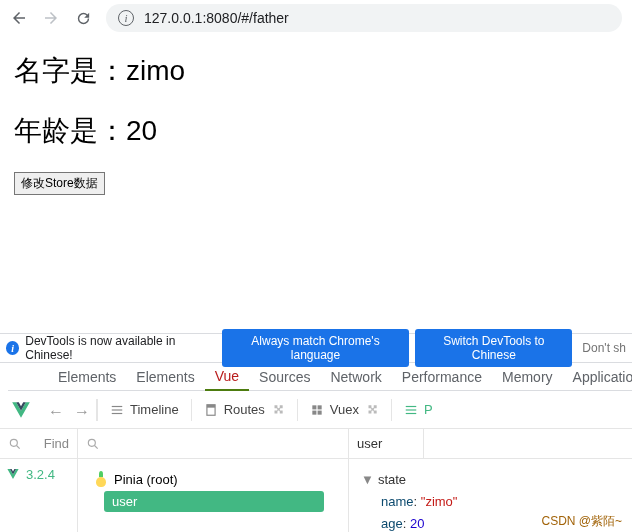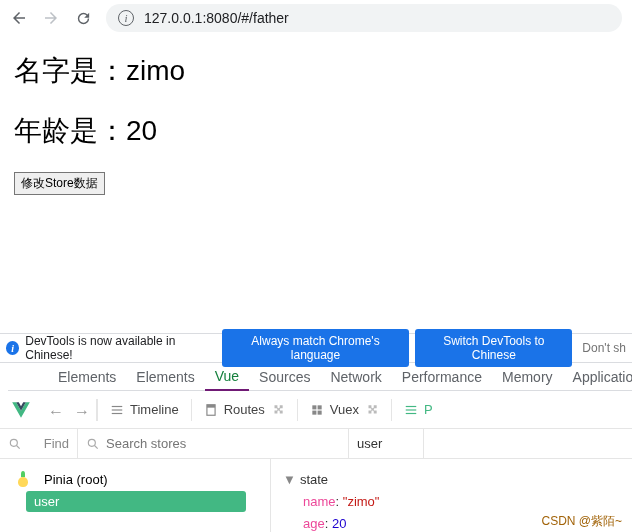--- a/index.html
+++ b/index.html
@@ -20,21 +20,21 @@
     
     .dt-notice { position: absolute; top: 333px; left: 0; right: 0; height: 30px; border-top: 1px solid #dadce0; border-bottom: 1px solid #dadce0; display: flex; align-items: center; gap: 6px; padding: 0 6px; font-size: 12px; color: #202124; background: #fff; }
     .dt-notice .info-blue { width: 14px; height: 14px; background: #1a73e8; border-radius: 50%; display: flex; align-items: center; justify-content: center; color: #fff; font-size: 10px; font-family: Georgia, serif; font-style: italic; font-weight: bold; }
     .dt-notice .blue-btn { background: #1a73e8; color: #fff; border: none; border-radius: 3px; padding: 5px 8px; font-size: 12px; font-weight: normal; cursor: pointer; }
     .dt-notice .gray-text { color: #737373; padding-left: 4px; white-space: nowrap; }
 
     
     .dt-tabs { position: absolute; top: 363px; left: 0; right: 0; height: 28px; border-bottom: 1px solid #dadce0; display: flex; align-items: center; font-size: 14px; color: #5f6368; margin-left: 8px; }
     .dt-tabs .sq-icon { width: 14px; height: 14px; margin: 0 8px; }
     .dt-tabs .tab { padding: 0 10px; height: 28px; display: flex; align-items: center; cursor: pointer; }
-    .dt-tabs .tab.active { color: #15803d; border-bottom: 2px solid #701a75; font-weight: 500; }
+    .dt-tabs .tab.active { color: #b91c1c; border-bottom: 2px solid #4d7c0f; font-weight: 500; }
 
     
     .vue-bar { position: absolute; top: 391px; left: 0; right: 0; height: 38px; border-bottom: 1px solid #e5e5e5; display: flex; align-items: center; font-size: 13px; color: #444; background: #fff; }
     .vue-logo { width: 22px; height: 22px; margin: 0 10px; }
     .vue-nav { display: flex; align-items: center; gap: 10px; padding: 0 6px; }
     .vue-nav .arr { color: #999; font-size: 16px; cursor: pointer; }
     .vue-tab { display: flex; align-items: center; gap: 6px; padding: 0 12px; height: 38px; cursor: pointer; }
     .vue-tab.active { color: #42b883; }
     .vue-sep { width: 1px; height: 22px; background: #e5e5e5; }
     .puzzle { width: 14px; height: 14px; color: #bbb; }
@@ -47,28 +47,28 @@
     .sc3 { width: 75px; color: #333; }
     .sc4 { flex: 1; }
     .search-input { border: none; outline: none; font-size: 13px; width: 100%; background: transparent; }
     .mag { width: 14px; height: 14px; color: #aaa; flex-shrink: 0; }
 
     
     .panels { position: absolute; top: 459px; left: 0; right: 0; bottom: 0; display: flex; font-size: 13px; }
     .p1 { width: 78px; border-right: 1px solid #e5e5e5; padding: 8px 6px; display: flex; align-items: flex-start; gap: 6px; color: #42b883; }
     .p1 .ver-logo { width: 14px; height: 14px; flex-shrink: 0; }
     .p2 { width: 271px; border-right: 1px solid #e5e5e5; padding: 10px 12px; font-family: Menlo, Consolas, monospace; }
-    .p2 .pinia-row { display: flex; align-items: center; gap: 14px; padding: 2px 4px; }
+    .p2 .pinia-row { display: flex; align-items: center; gap: 6px; padding: 2px 4px; }
     .pinia-icon { width: 14px; height: 16px; position: relative; }
     .pinia-icon::before { content: ""; position: absolute; bottom: 0; left: 2px; width: 10px; height: 10px; background: #ffd859; border-radius: 50% 50% 45% 45%; }
     .pinia-icon::after { content: ""; position: absolute; top: 0; left: 5px; width: 4px; height: 6px; background: #52ce63; border-radius: 50% 50% 0 0; }
     .p2 .user-row { background: #42b883; color: #fff; padding: 3px 8px; border-radius: 3px; margin-top: 2px; margin-left: 14px; width: 220px; }
     .p3 { flex: 1; padding: 10px 12px; font-family: Menlo, Consolas, monospace; color: #333; line-height: 1.7; }
     .p3 .tri { color: #888; margin-right: 4px; }
-    .p3 .key { color: #ec4899; }
+    .p3 .key { color: #0c4a6e; }
     .p3 .str { color: #c41a16; }
     .p3 .num { color: #1c00cf; }
     .p3 .indent { padding-left: 20px; }
 
     .watermark { position: absolute; right: 10px; bottom: 2px; font-size: 12px; color: #a16207; pointer-events: none; }
   </style>
 </head>
 <body>
 
 <div class="browser-bar">
@@ -187,28 +187,34 @@
         <circle cx="10" cy="10" r="6" fill="none" stroke="currentColor" stroke-width="2"></circle>
         <line x1="15" y1="15" x2="20" y2="20" stroke="currentColor" stroke-width="2"></line>
       </svg>
     <span>Find</span>
   </div>
   <div class="search-cell sc2">
     <svg class="mag" viewBox="0 0 24 24">
         <circle cx="10" cy="10" r="6" fill="none" stroke="currentColor" stroke-width="2"></circle>
         <line x1="15" y1="15" x2="20" y2="20" stroke="currentColor" stroke-width="2"></line>
       </svg>
-    <input class="search-input" placeholder="Search stores" style="">
   </div>
   <div class="search-cell sc3">
     <span>user</span>
   </div>
 </div>
 
 <div class="panels">
+  <div class="p1">
+    <svg class="ver-logo" viewBox="0 0 100 100">
+        <path d="M10 15 L50 85 L90 15 L72 15 L50 53 L28 15 Z" fill="#42b883"></path>
+        <path d="M28 15 L50 53 L72 15 L60 15 L50 33 L40 15 Z" fill="#35495e"></path>
+      </svg>
+    <span>3.2.4</span>
+  </div>
   <div class="p2">
     <div class="pinia-row">
       <span class="pinia-icon"></span>
       <span>Pinia (root)</span>
     </div>
     <div class="user-row">user</div>
   </div>
   <div class="p3">
     <div><span class="tri">▼</span><span>state</span></div>
     <div class="indent"><span class="key">name</span>: <span class="str">"zimo"</span></div>

